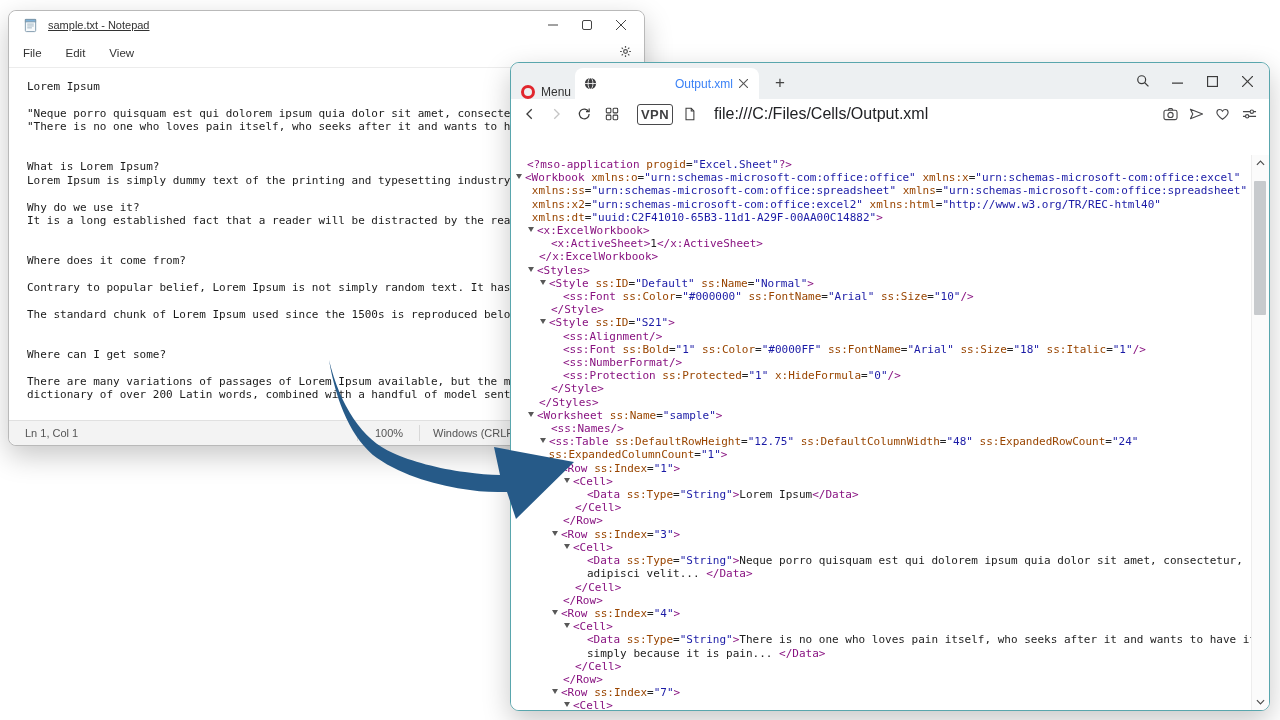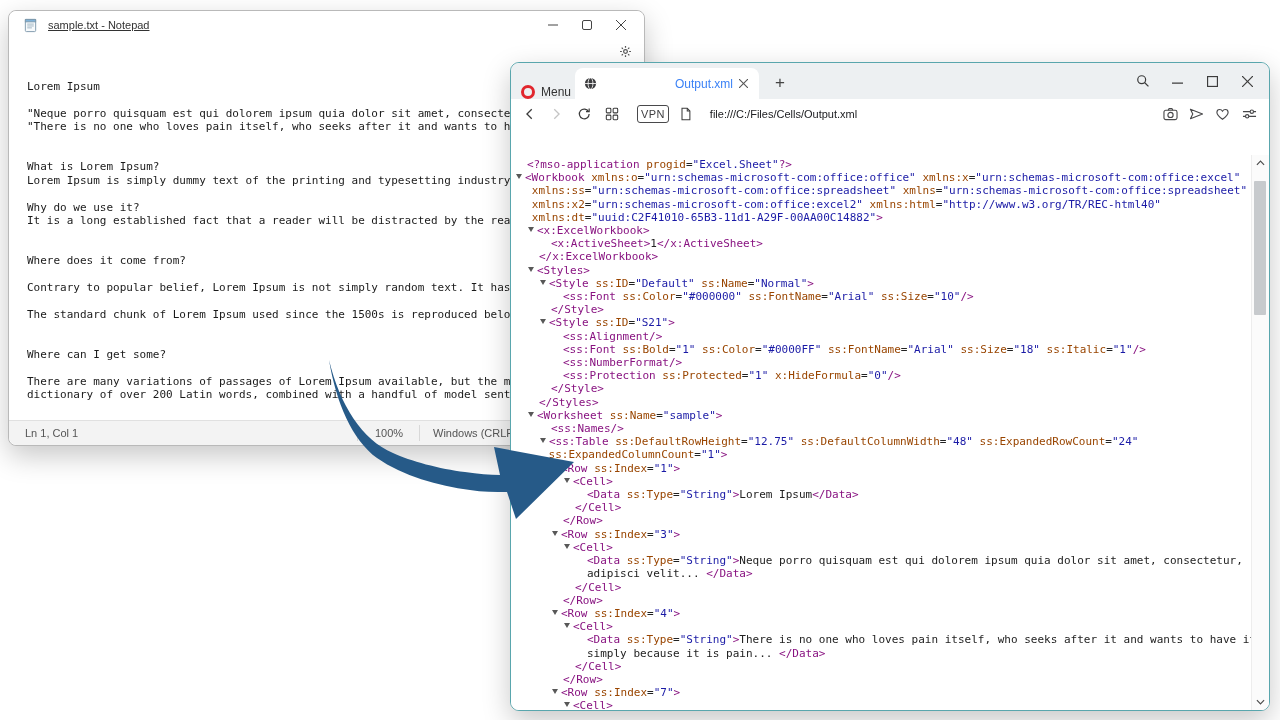--- a/index.html
+++ b/index.html
@@ -35,22 +35,22 @@
   .br-tab{position:absolute;left:64px;top:5px;width:184px;height:31px;background:#fff;border-radius:8px 8px 0 0;
           display:flex;align-items:center;}
   .br-tab-title{font-size:12px;color:#3b82f6;margin-left:7px;flex:1;white-space:nowrap;overflow:hidden;text-align:right;}
   .br-tab-close{width:20px;height:20px;margin-right:6px;display:flex;align-items:center;justify-content:center;color:#555;}
   .br-newtab{position:absolute;left:256px;top:7px;width:26px;height:26px;display:flex;align-items:center;justify-content:center;
              font-size:17px;color:#444;}
   .br-winctls{position:absolute;right:4px;top:0;height:36px;display:flex;align-items:center;}
   .br-ctl{width:35px;height:36px;display:flex;align-items:center;justify-content:center;color:#3c3c3c;}
   .br-toolbar{position:absolute;left:0;top:36px;right:0;height:30px;background:#fff;display:flex;align-items:center;}
   .tb-ico{display:flex;align-items:center;justify-content:center;height:26px;}
-  .br-url{font-size:11px;color:#202124;margin-left:10px;white-space:nowrap;padding-left:8px;}
-  .vpn-badge{border:1.4px solid #49494b;border-radius:3px;font-size:11px;font-weight:normal;color:#3e3e40;
+  .br-url{font-size:16px;color:#202124;margin-left:10px;white-space:nowrap;padding-left:8px;}
+  .vpn-badge{border:1.4px solid #49494b;border-radius:3px;font-size:13px;font-weight:bold;color:#3e3e40;
              padding:2px 3px;letter-spacing:.4px;}
   .br-bookmarks{position:absolute;left:0;top:66px;right:0;height:26px;background:#fff;border-bottom:1px solid #ececec;
                 display:flex;align-items:center;}
   .bm-label{font-size:11.5px;color:#5f6368;margin-left:7px;}
   .br-content{position:absolute;left:0;top:92px;right:0;bottom:0;background:#fff;overflow:hidden;}
   #xml-lines{position:absolute;left:0;top:3px;right:17px;
              font-family:"DejaVu Sans Mono","Liberation Mono",monospace;font-size:11px;line-height:13.2px;
              color:#222;white-space:pre;overflow:hidden;}
   .xline{white-space:pre;}
   .xt{color:var(--xml-tag,#881280);}
@@ -94,20 +94,25 @@
             </svg>
           </span>
         <span class="np-ctl">
             <svg width="10" height="10" viewBox="0 0 10 10">
               <line x1="0" y1="0" x2="10" y2="10" stroke="#444"></line>
               <line x1="10" y1="0" x2="0" y2="10" stroke="#444"></line>
             </svg>
           </span>
       </div>
     </div>
+    <div class="np-menubar">
+      <span class="np-menu">File</span>
+      <span class="np-menu">Edit</span>
+      <span class="np-menu">View</span>
+    </div>
     <span class="np-gear">
       <svg width="13" height="13" viewBox="0 0 16 16">
           <g stroke="#555" stroke-width="1.5" fill="none">
             <circle cx="8" cy="8" r="2.3"></circle>
             <path d="M8 1.3v2.2M8 12.5v2.2M1.3 8h2.2M12.5 8h2.2M3.3 3.3l1.5 1.5M11.2 11.2l1.5 1.5M12.7 3.3l-1.5 1.5M4.8 11.2l-1.5 1.5"></path>
           </g>
         </svg>
     </span>
     <div class="np-body">
       <div id="np-lines"><div>Lorem Ipsum</div><div> </div><div>"Neque porro quisquam est qui dolorem ipsum quia dolor sit amet, consectetur, adipisci velit..."</div><div>"There is no one who loves pain itself, who seeks after it and wants to have it, simply because it is pain..."</div><div> </div><div> </div><div>What is Lorem Ipsum?</div><div>Lorem Ipsum is simply dummy text of the printing and typesetting industry. Lorem Ipsum has been the industry's</div><div> </div><div>Why do we use it?</div><div>It is a long established fact that a reader will be distracted by the readable content of a page when looking</div><div> </div><div> </div><div>Where does it come from?</div><div> </div><div>Contrary to popular belief, Lorem Ipsum is not simply random text. It has roots in a piece of classical Latin</div><div> </div><div>The standard chunk of Lorem Ipsum used since the 1500s is reproduced below for those interested. Sections</div><div> </div><div> </div><div>Where can I get some?</div><div> </div><div>There are many variations of passages of Lorem Ipsum available, but the majority have suffered alteration in</div><div>dictionary of over 200 Latin words, combined with a handful of model sentence structures, to generate Lorem</div><div> </div><div>____________</div></div>

